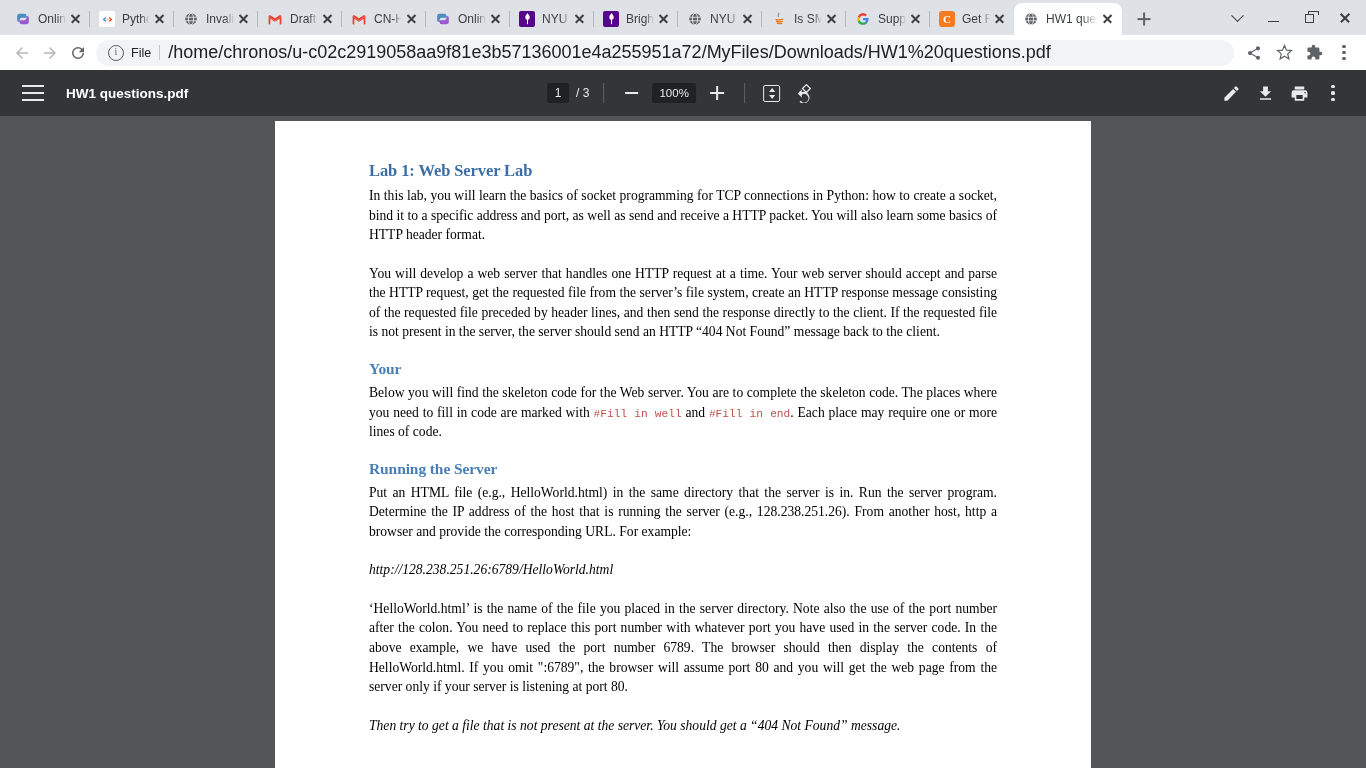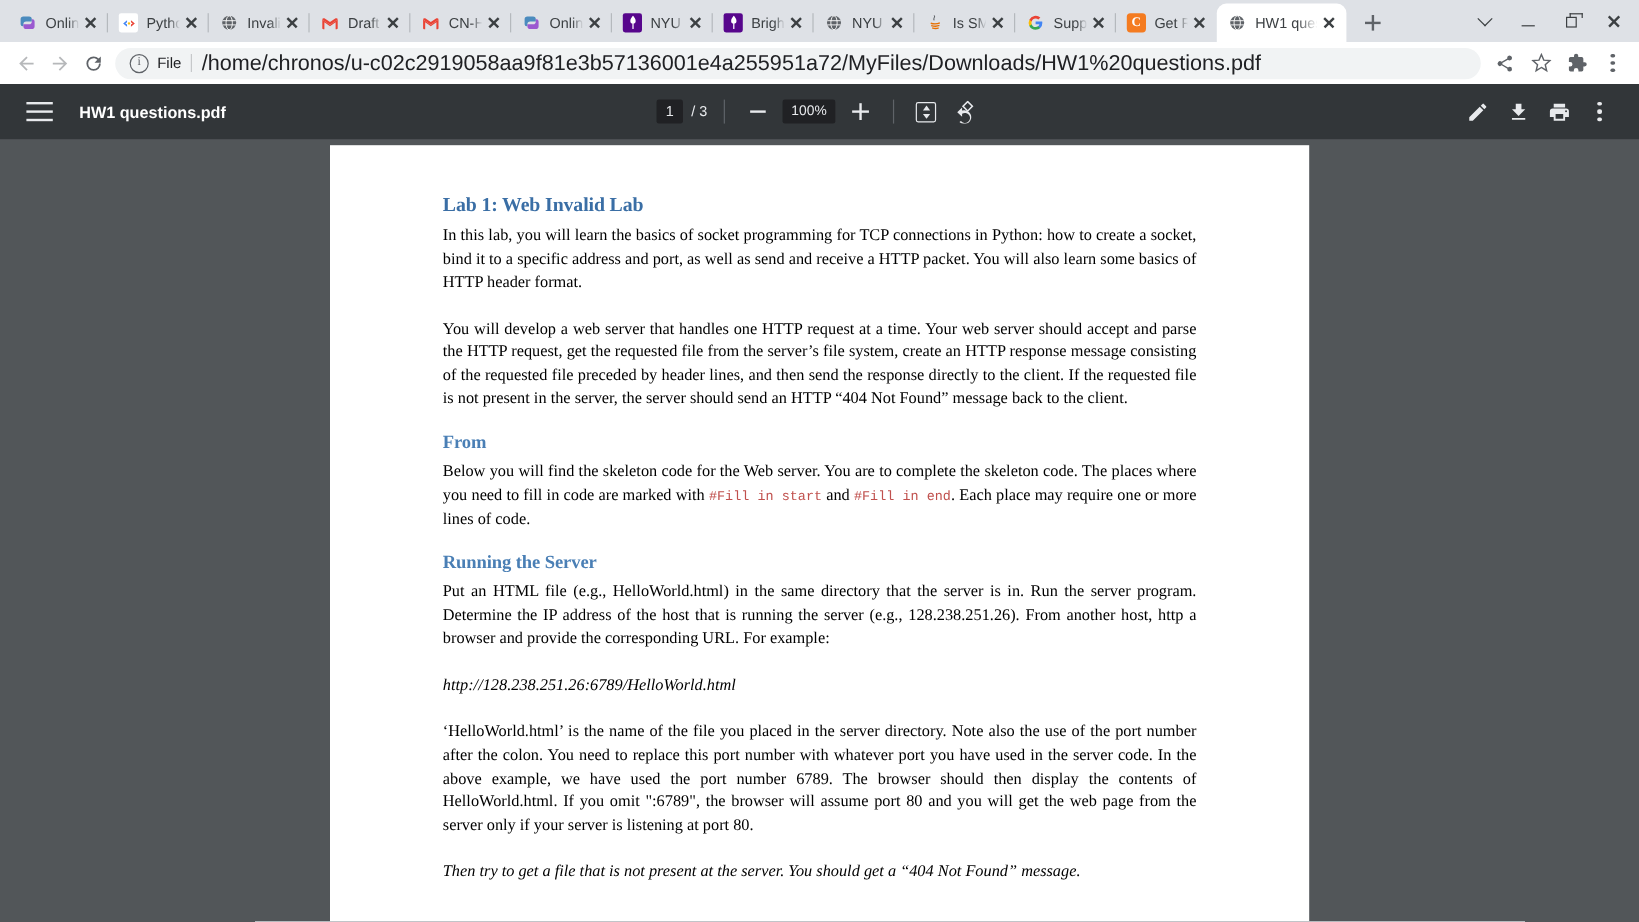--- a/index.html
+++ b/index.html
@@ -580,27 +580,27 @@
             <i></i>
             <i></i>
             <i></i>
           </span>
       </div>
     </div>
   </div>
 
   <div class="page-area">
     <div class="page">
-      <div class="doc-h2">Lab 1: Web Invalid Lab</div>
+      <div class="doc-h2">Lab 1: Web Server Lab</div>
       <div class="doc-p">In this lab, you will learn the basics of socket programming for TCP connections in Python: how to create a socket, bind it to a specific address and port, as well as send and receive a HTTP packet. You will also learn some basics of HTTP header format.</div>
       <div class="gap"></div>
       <div class="doc-p">You will develop a web server that handles one HTTP request at a time. Your web server should accept and parse the HTTP request, get the requested file from the server’s file system, create an HTTP response message consisting of the requested file preceded by header lines, and then send the response directly to the client. If the requested file is not present in the server, the server should send an HTTP “404 Not Found” message back to the client.</div>
 
-      <div class="doc-h2 sub">From</div>
-      <div class="doc-p"><span>Below you will find the skeleton code for the Web server. You are to complete the skeleton code. The places where you need to fill in code are marked with </span><span class="code-inline">#Fill in start</span><span> and </span><span class="code-inline">#Fill in end</span><span>. Each place may require one or more lines of code.</span></div>
+      <div class="doc-h2 sub">Your</div>
+      <div class="doc-p"><span>Below you will find the skeleton code for the Web server. You are to complete the skeleton code. The places where you need to fill in code are marked with </span><span class="code-inline">#Fill in well</span><span> and </span><span class="code-inline">#Fill in end</span><span>. Each place may require one or more lines of code.</span></div>
 
       <div class="doc-h2 sub">Running the Server</div>
       <div class="doc-p">Put an HTML file (e.g., HelloWorld.html) in the same directory that the server is in. Run the server program. Determine the IP address of the host that is running the server (e.g., 128.238.251.26). From another host, http a browser and provide the corresponding URL. For example:</div>
       <div class="gap"></div>
       <div class="doc-p nojust">http://128.238.251.26:6789/HelloWorld.html</div>
       <div class="gap"></div>
       <div class="doc-p">‘HelloWorld.html’ is the name of the file you placed in the server directory. Note also the use of the port number after the colon. You need to replace this port number with whatever port you have used in the server code. In the above example, we have used the port number 6789. The browser should then display the contents of HelloWorld.html. If you omit ":6789", the browser will assume port 80 and you will get the web page from the server only if your server is listening at port 80.</div>
       <div class="gap"></div>
       <div class="doc-p nojust tight">Then try to get a file that is not present at the server. You should get a “404 Not Found” message.</div>
     </div>

